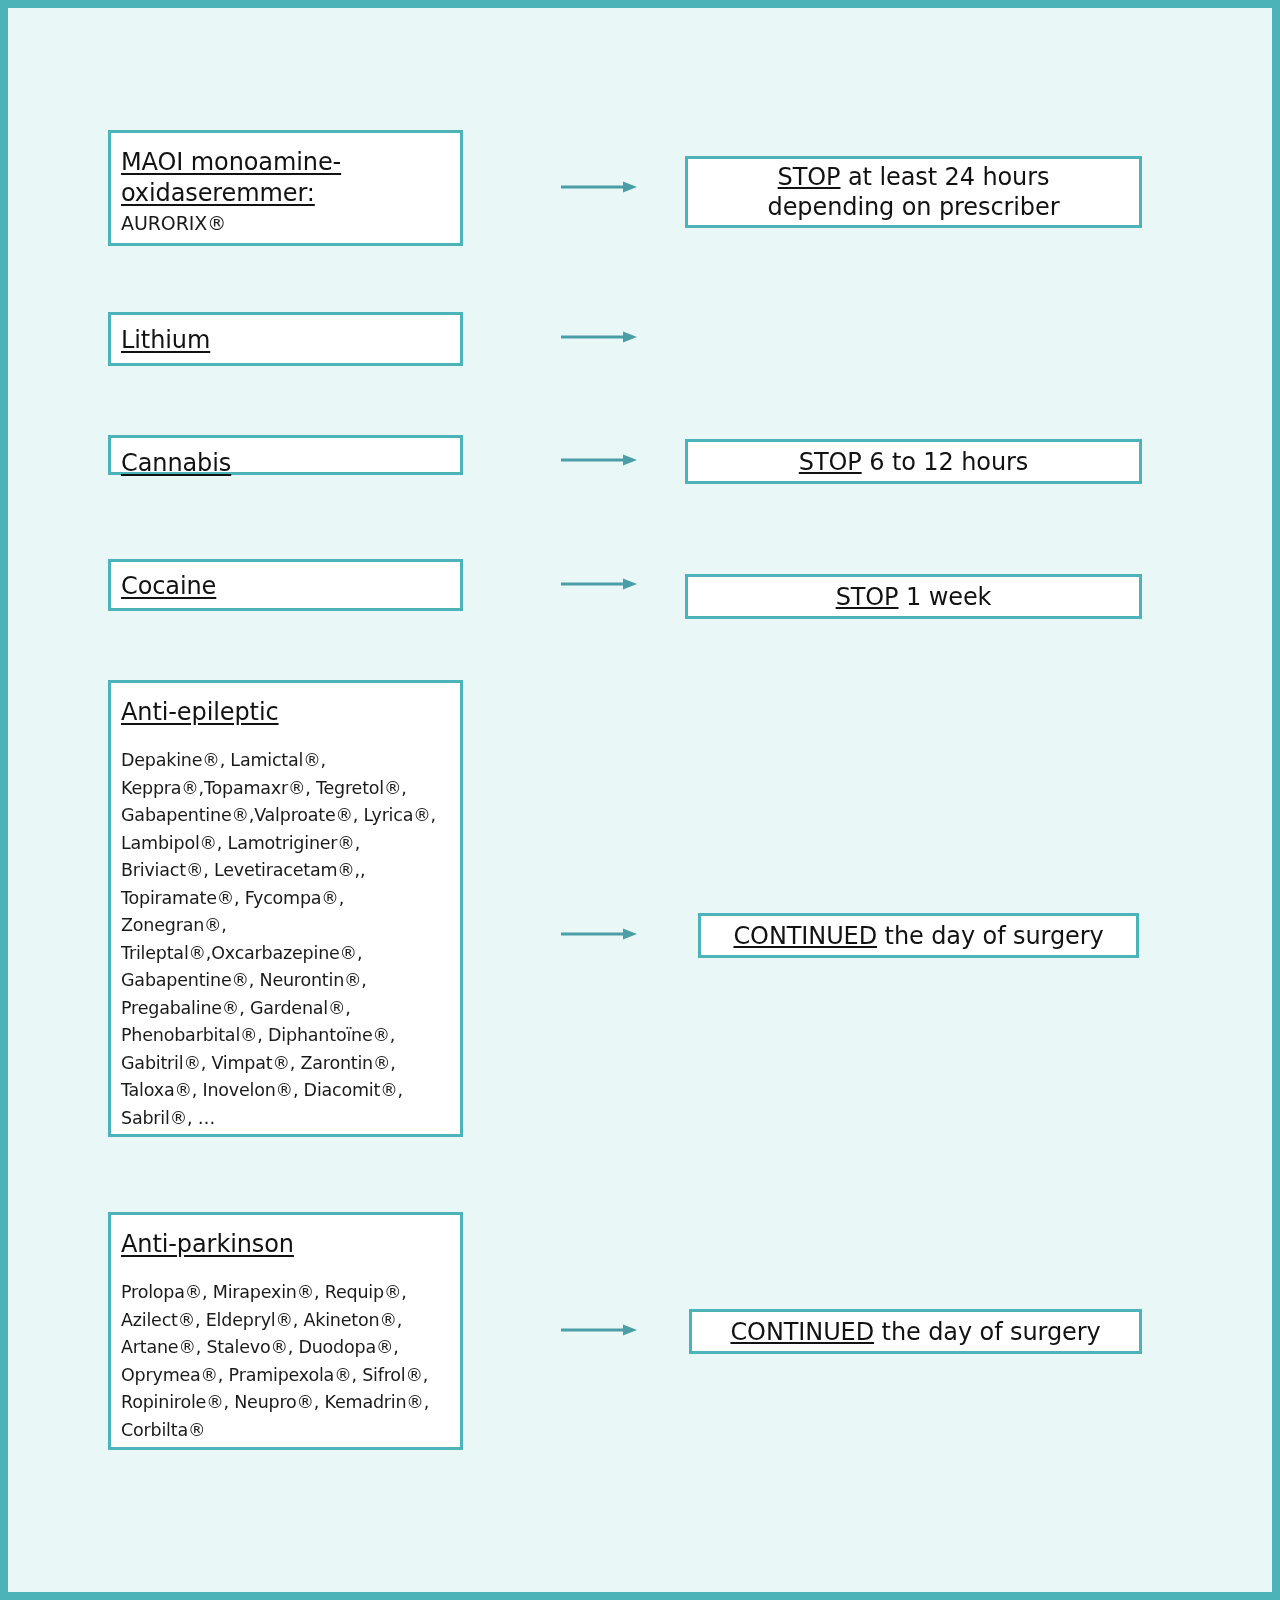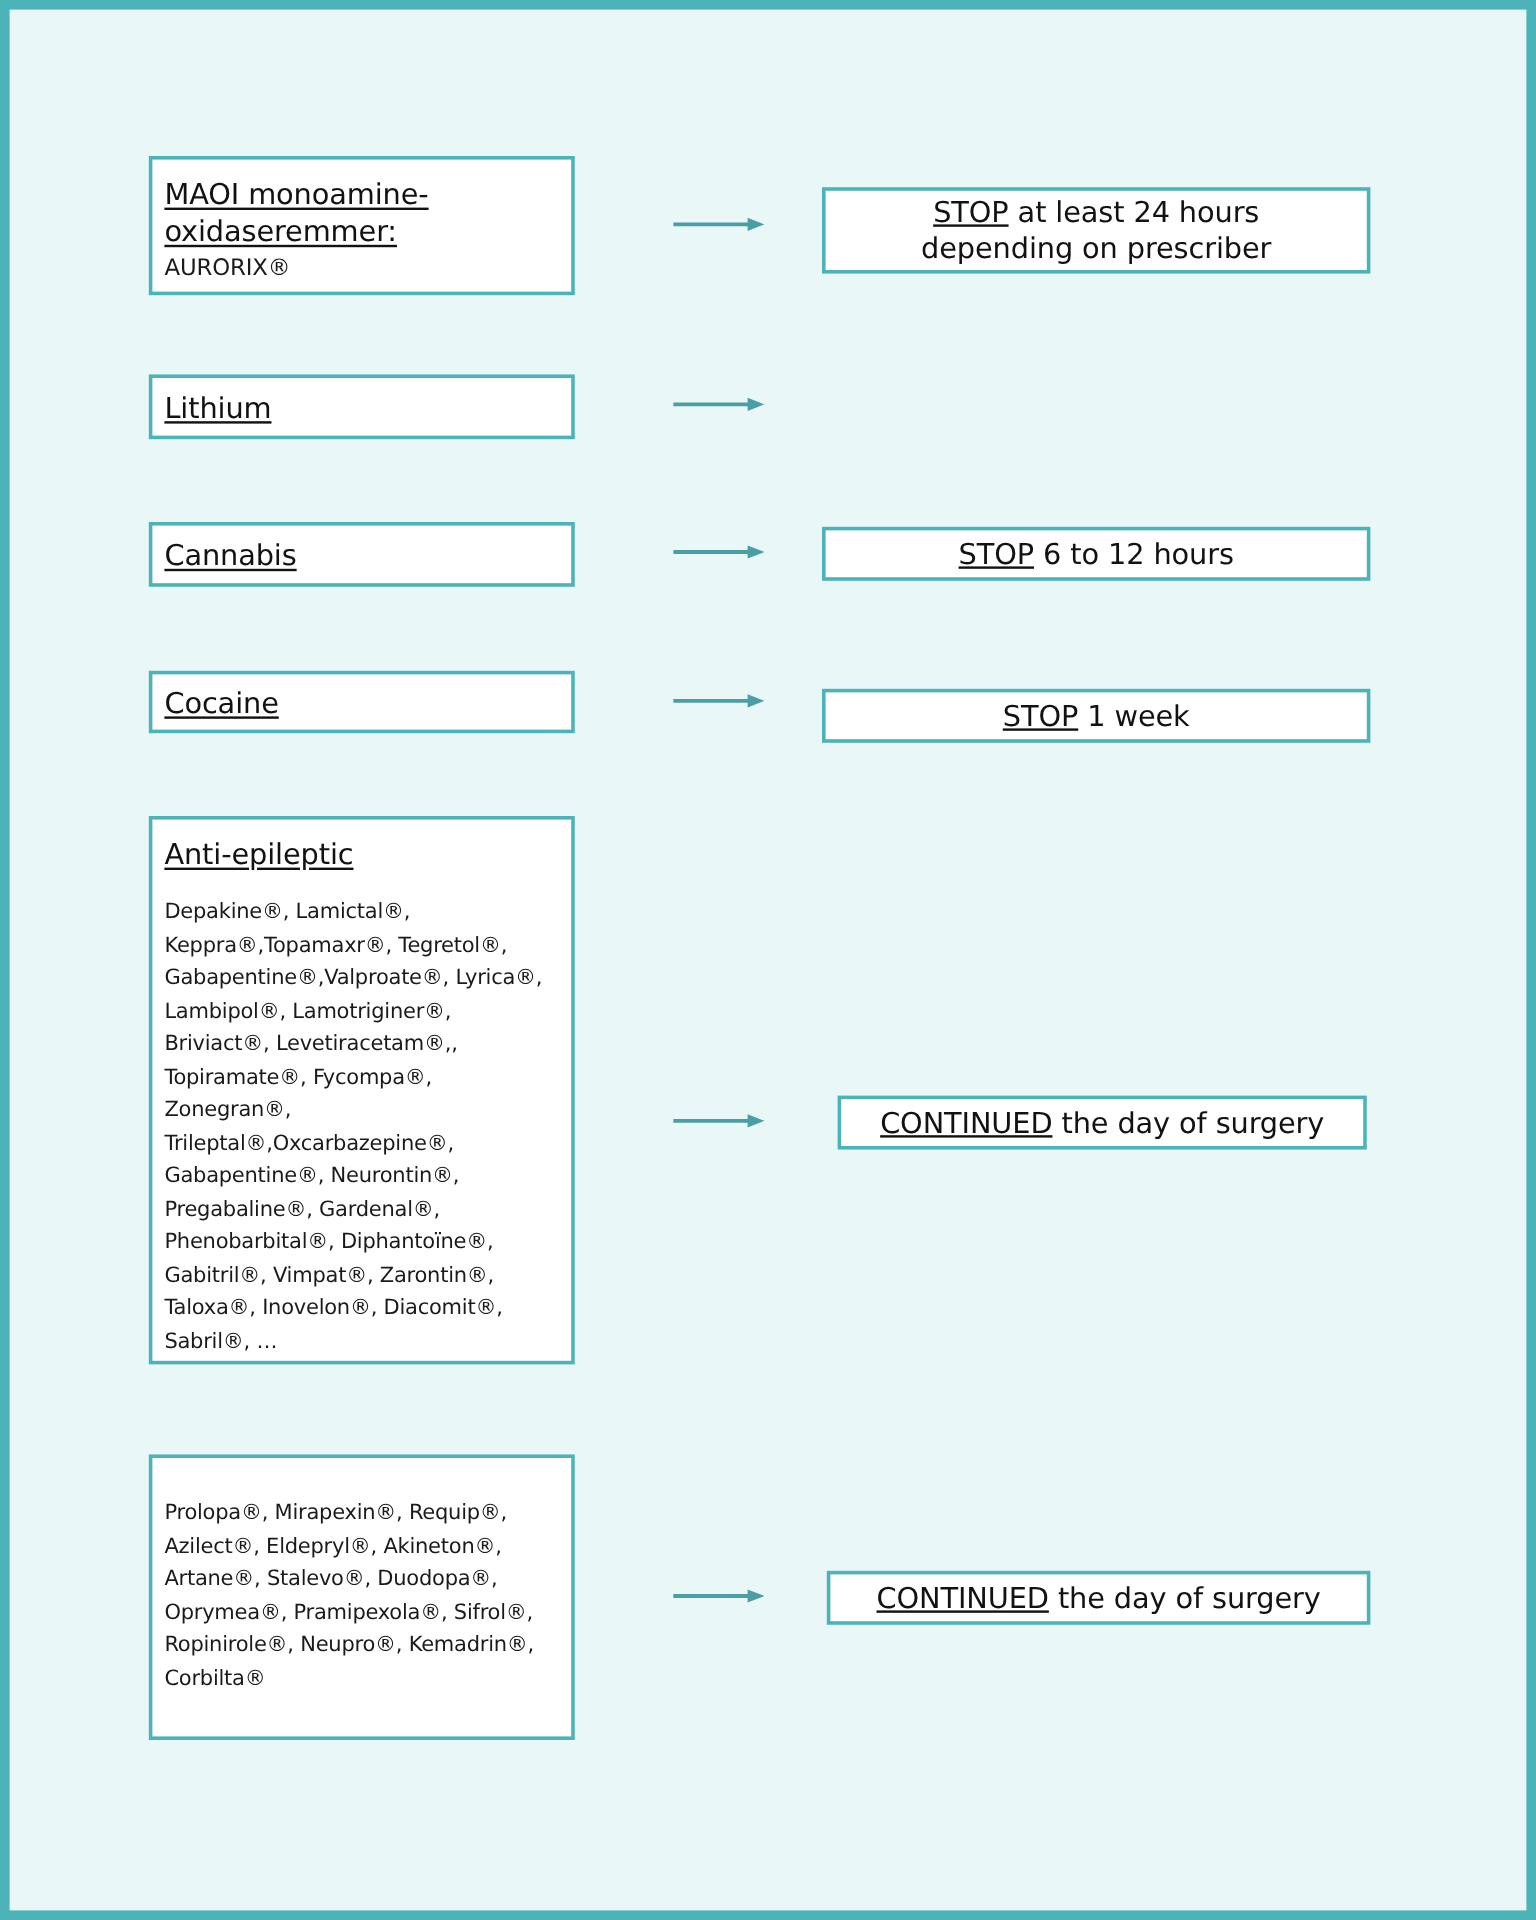--- a/index.html
+++ b/index.html
@@ -24,21 +24,21 @@
     overflow: hidden;
   }
   
   .box {
     position: absolute;
     background: #ffffff;
     border: 3px solid #4cb3b8;
     box-sizing: border-box;
   }
   .left-box {
-    left: 116px;
+    left: 100px;
     width: 355px;
     padding: 14px 10px 12px 10px;
     box-sizing: border-box;
   }
   .right-box {
     left: 677px;
     width: 457px;
     box-sizing: border-box;
     display: flex;
     align-items: center;
@@ -125,21 +125,21 @@
   </div>
 
   <div class="arrow" style="top:322px;">
     <svg viewBox="0 0 76 14" xmlns="http://www.w3.org/2000/svg">
       <line x1="0" y1="7" x2="64" y2="7" stroke="#4a9ea6" stroke-width="3.2"></line>
       <polygon points="62,1.5 76,7 62,12.5" fill="#4a9ea6"></polygon>
     </svg>
   </div>
 
 
-  <div class="box left-box" style="top:427px; height:54px; padding-top:10px;">
+  <div class="box left-box" style="top:427px; height:40px; padding-top:10px;">
     <span class="title block">Cannabis</span>
   </div>
 
   <div class="arrow" style="top:445px;">
     <svg viewBox="0 0 76 14" xmlns="http://www.w3.org/2000/svg">
       <line x1="0" y1="7" x2="64" y2="7" stroke="#4a9ea6" stroke-width="3.2"></line>
       <polygon points="62,1.5 76,7 62,12.5" fill="#4a9ea6"></polygon>
     </svg>
   </div>
 
@@ -191,20 +191,21 @@
     </svg>
   </div>
 
   <div class="box right-box" style="top:905px; left:690px; width:441px; height:45px;">
     <div class="action">
       <u>CONTINUED</u><span> the day of surgery</span>
     </div>
   </div>
 
   <div class="box left-box" style="top:1204px; height:238px;">
+    <span class="title block">Anti-parkinson</span>
     <div class="drug-list">Prolopa®, Mirapexin®, Requip®,
 Azilect®, Eldepryl®, Akineton®,
 Artane®, Stalevo®, Duodopa®,
 Oprymea®, Pramipexola®, Sifrol®,
 Ropinirole®, Neupro®, Kemadrin®,
 Corbilta®</div>
   </div>
 
   <div class="arrow" style="top:1315px;">
     <svg viewBox="0 0 76 14" xmlns="http://www.w3.org/2000/svg">

